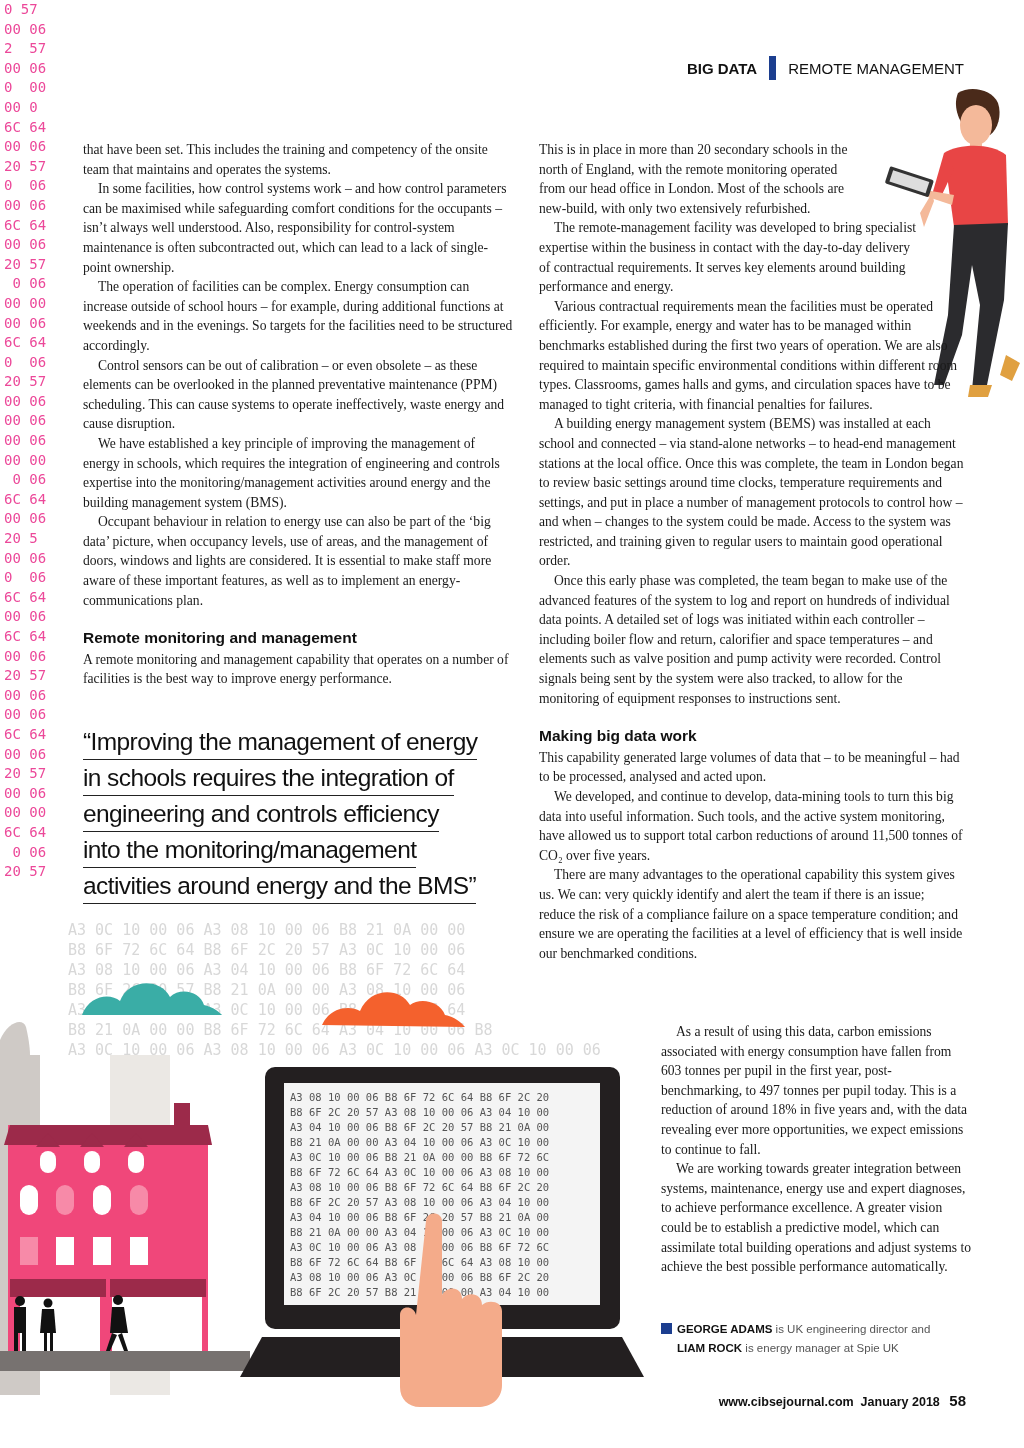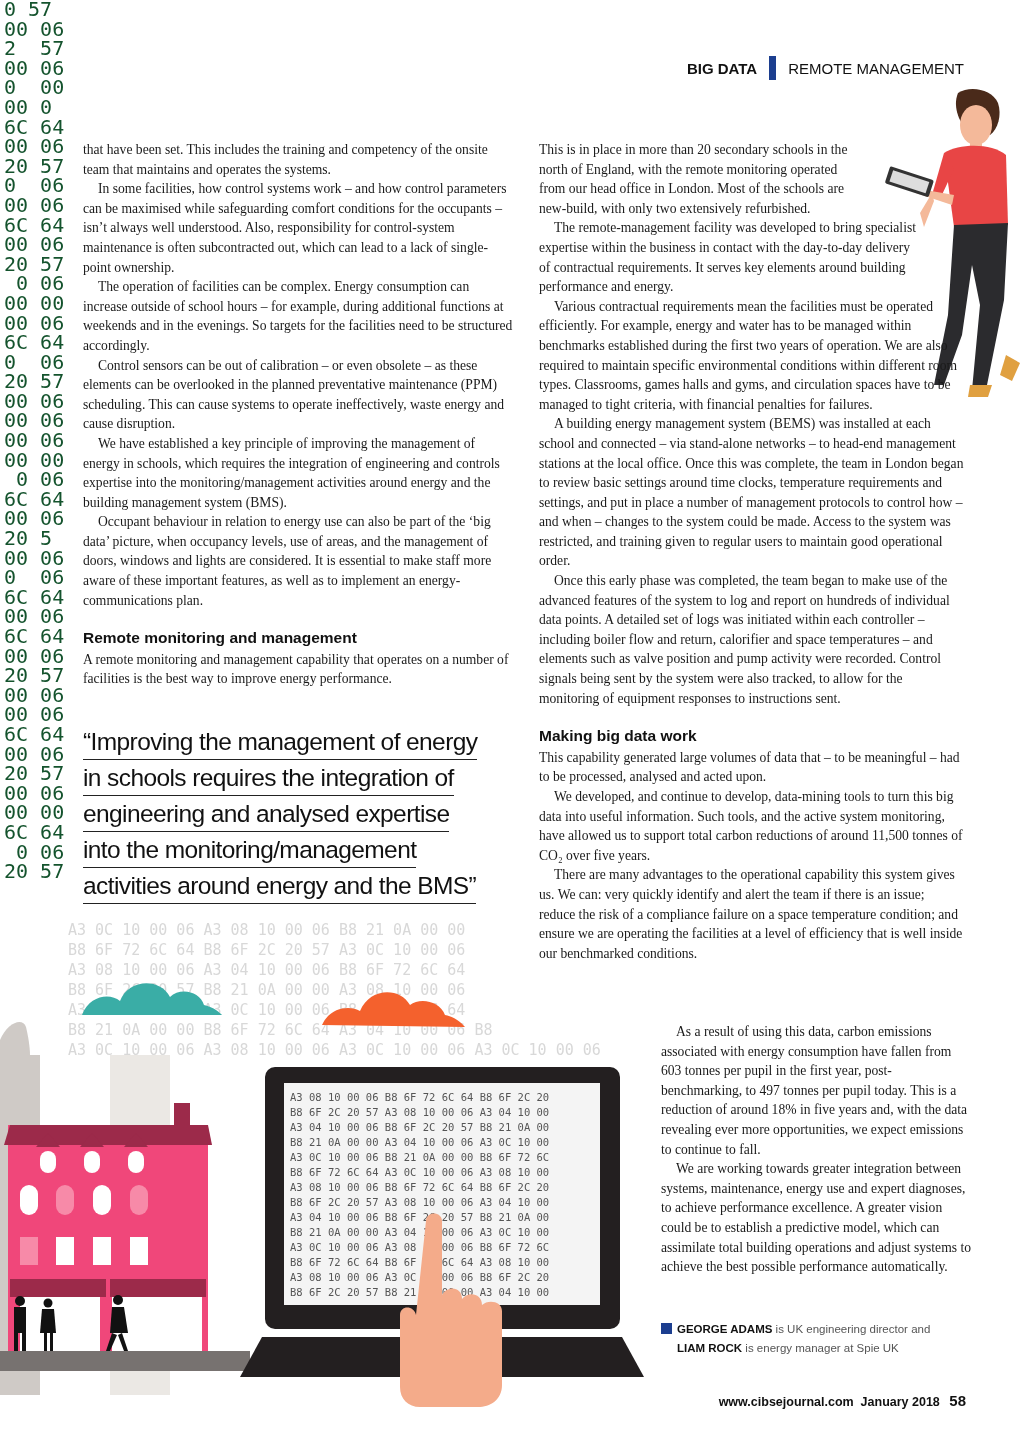--- a/index.html
+++ b/index.html
@@ -1,17 +1,17 @@
 <!DOCTYPE html>
 <html><head>
 <meta charset="utf-8">
 <style>
   html, body { margin:0; padding:0; }
   body { width:1024px; height:1448px; background:#ffffff; position:relative; overflow:hidden; font-family:"Liberation Serif","DejaVu Serif",serif; color:#1a1a1a; }
-  .hexbg { position:absolute; font-family:"DejaVu Sans Mono","Liberation Mono",monospace; color:#14532d; white-space:pre; line-height:19.6px; font-size:20px; }
+  .hexbg { position:absolute; font-family:"DejaVu Sans Mono","Liberation Mono",monospace; color:#ec4899; white-space:pre; line-height:19.6px; font-size:14px; }
   .hexbg.left { left:4px; top:0; }
   .header { position:absolute; top:56px; right:60px; display:flex; align-items:center; font-family:"Liberation Sans",sans-serif; font-size:15px; }
   .header .sect { font-weight:bold; color:#111; }
   .header .bar { width:7px; height:24px; background:#1c3e8f; margin:0 12px; }
   .header .sub { color:#111; }
   .col { position:absolute; font-size:13.6px; line-height:19.6px; }
   .col p { margin:0; text-indent:15px; }
   .col p.noind { text-indent:0; }
   .col1 { left:83px; top:140px; width:430px; }
   .col2 { left:539px; top:140px; width:425px; }
@@ -107,21 +107,21 @@
   <p>Control sensors can be out of calibration – or even obsolete – as these elements can be overlooked in the planned preventative maintenance (PPM) scheduling. This can cause systems to operate ineffectively, waste energy and cause disruption.</p>
   <p>We have established a key principle of improving the management of energy in schools, which requires the integration of engineering and controls expertise into the monitoring/management activities around energy and the building management system (BMS).</p>
   <p>Occupant behaviour in relation to energy use can also be part of the ‘big data’ picture, when occupancy levels, use of areas, and the management of doors, windows and lights are considered. It is essential to make staff more aware of these important features, as well as to implement an energy-communications plan.</p>
   <h3>Remote monitoring and management</h3>
   <p class="noind">A remote monitoring and management capability that operates on a number of facilities is the best way to improve energy performance.</p>
 </div>
 
 <div class="pull">
   <span>“Improving the management of energy</span><br>
   <span>in schools requires the integration of</span><br>
-  <span>engineering and analysed expertise</span><br>
+  <span>engineering and controls efficiency</span><br>
   <span>into the monitoring/management</span><br>
   <span>activities around energy and the BMS”</span>
 </div>
 
 <div class="col col2">
   <p class="noind" style="width:320px">This is in place in more than 20 secondary schools in the north of England, with the remote monitoring operated from our head office in London. Most of the schools are new-build, with only two extensively refurbished.</p>
   <p style="width:380px">The remote-management facility was developed to bring specialist expertise within the business in contact with the day-to-day delivery of contractual requirements. It serves key elements around building performance and energy.</p>
   <p>Various contractual requirements mean the facilities must be operated efficiently. For example, energy and water has to be managed within benchmarks established during the first two years of operation. We are also required to maintain specific environmental conditions within different room types. Classrooms, games halls and gyms, and circulation spaces have to be managed to tight criteria, with financial penalties for failures.</p>
   <p>A building energy management system (BEMS) was installed at each school and connected – via stand-alone networks – to head-end management stations at the local office. Once this was complete, the team in London began to review basic settings around time clocks, temperature requirements and settings, and put in place a number of management protocols to control how – and when – changes to the system could be made. Access to the system was restricted, and training given to regular users to maintain good operational order.</p>
   <p>Once this early phase was completed, the team began to make use of the advanced features of the system to log and report on hundreds of individual data points. A detailed set of logs was initiated within each controller – including boiler flow and return, calorifier and space temperatures – and elements such as valve position and pump activity were recorded. Control signals being sent by the system were also tracked, to allow for the monitoring of equipment responses to instructions sent.</p>

